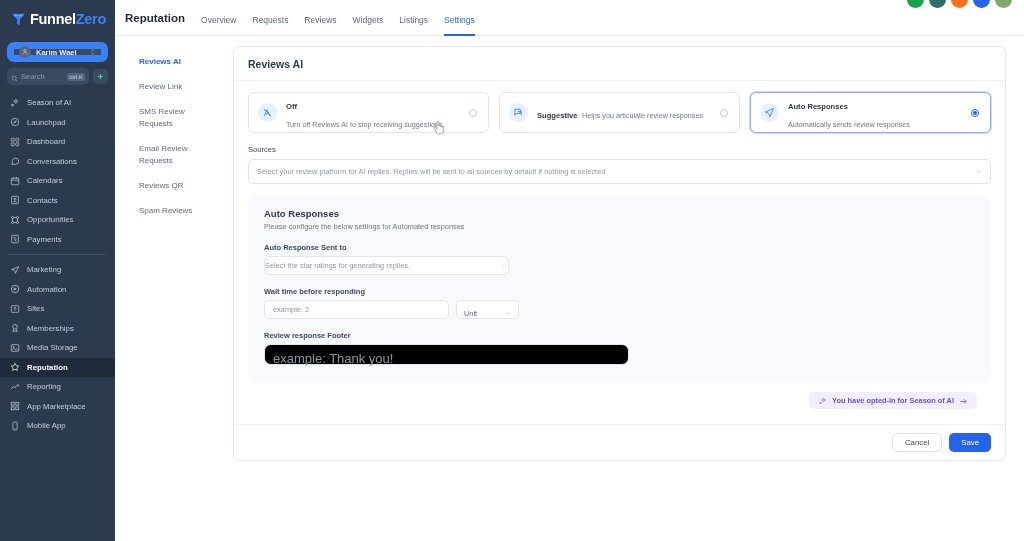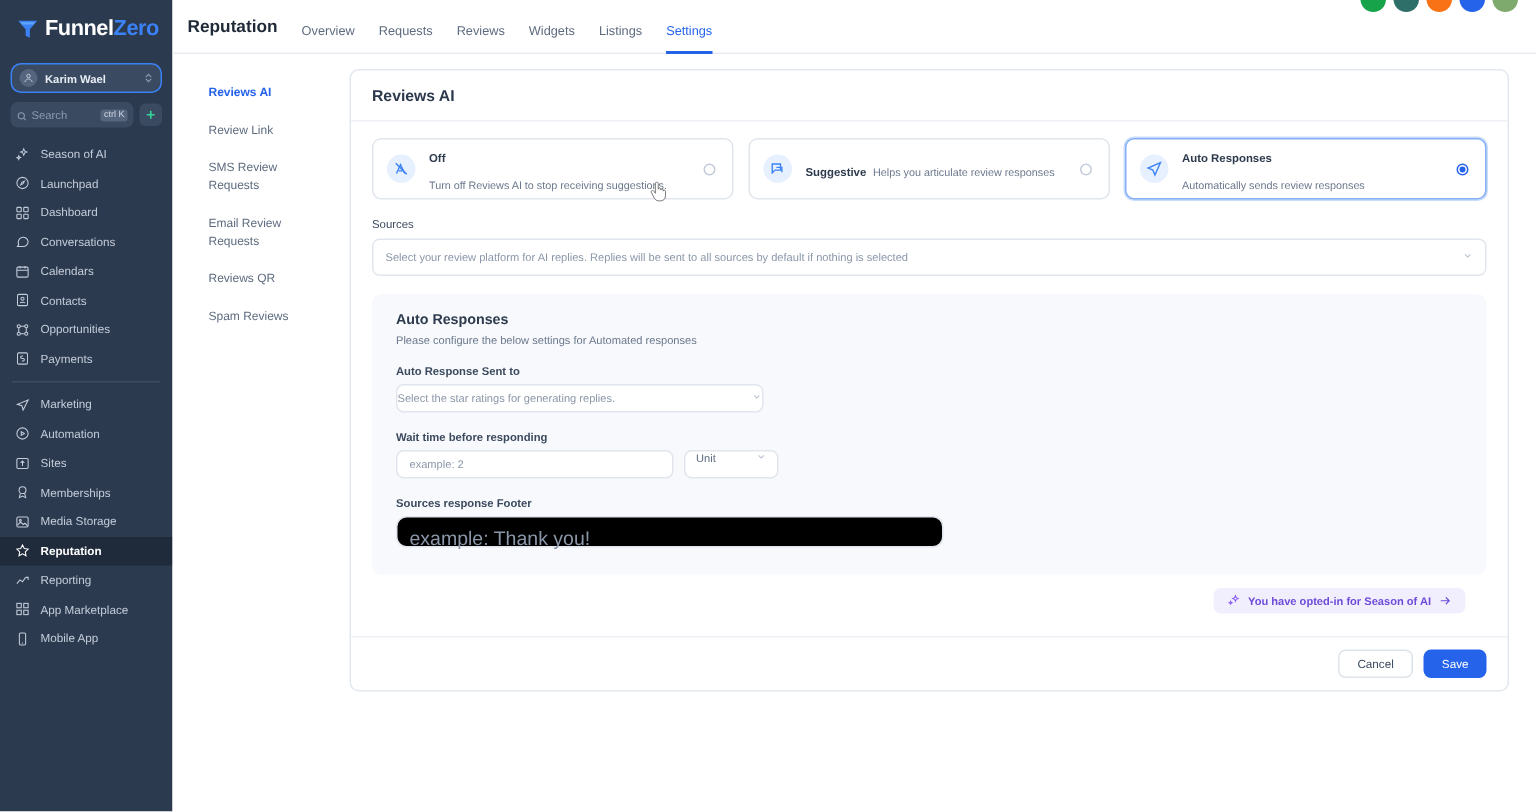--- a/index.html
+++ b/index.html
@@ -25,21 +25,21 @@
     padding-left: 10px; gap: 3px;
   }
   .logo-mark { width: 17px; height: 17px; flex: 0 0 17px; }
   .logo-text { font-size: 14.5px; font-weight: bold; letter-spacing: -0.3px; }
   .logo-funnel { color: #ffffff; }
   .logo-zero { color: #3b82f6; }
 
   .user-card {
     margin: 4px 7px 0 7px;
     background: #3a4a61;
-    border: 1px solid #3b82f6;
+    border: 7px solid #3b82f6;
     border-radius: 7px;
     height: 20px;
     display: flex; align-items: center;
     padding: 0 5px; gap: 5px;
     cursor: pointer;
   }
   .user-avatar {
     width: 12px; height: 12px; flex: 0 0 12px;
     border-radius: 50%;
     background: #55657d;
@@ -178,21 +178,21 @@
   .wait-row { display: flex; gap: 7px; }
   .inp {
     width: 185px; height: 19px; background: #fff;
     border: 1px solid #e1e6ed; border-radius: 5px;
     display: flex; align-items: center; padding: 0 8px;
     font-size: 7.4px; color: #8b97a8; cursor: text;
   }
   .unit-sel {
     width: 63px; height: 19px; background: #fff;
     border: 1px solid #e1e6ed; border-radius: 5px;
-    display: flex; align-items: flex-start; padding: 0 7px; cursor: pointer;
+    display: flex; align-items: flex-end; padding: 0 7px; cursor: pointer;
   }
   .unit-sel .select-ph { font-size: 7.4px; color: #5d6b7f; }
   .ta {
     width: 365px; height: 21px; background: #000000;
     border: 1px solid #e1e6ed; border-radius: 7px;
     padding: 6px 8px; font-size: 13px; color: #8b97a8; cursor: text;
   }
 
   .optin-row { display: flex; justify-content: flex-end; padding: 9px 14px 8px 14px; }
   .optin {
@@ -550,21 +550,21 @@
               <div class="unit-sel">
                 <span class="select-ph">Unit</span>
                 <span class="chev">
                   <svg viewBox="0 0 24 24" width="7" height="7" fill="none" stroke="#b6c0cd" stroke-width="2.5">
                       <path d="M6 9l6 6 6-6"></path>
                     </svg>
                 </span>
               </div>
             </div>
 
-            <div class="sub-label">Sources response Footer</div>
+            <div class="sub-label">Review response Footer</div>
             <div class="ta">example: Thank you!</div>
           </div>
 
           <div class="optin-row">
             <div class="optin">
               <span>
                 <svg viewBox="0 0 24 24" width="9" height="9" fill="none" stroke="#8b5cf6" stroke-width="1.9">
                   <path d="M15 3l1.5 3.5L20 8l-3.5 1.5L15 13l-1.5-3.5L10 8l3.5-1.5z"></path>
                   <path d="M6.5 13l.8 1.8 1.8.8-1.8.8L6.5 18l-.8-1.6-1.8-.8 1.8-.8z"></path>
                 </svg>

